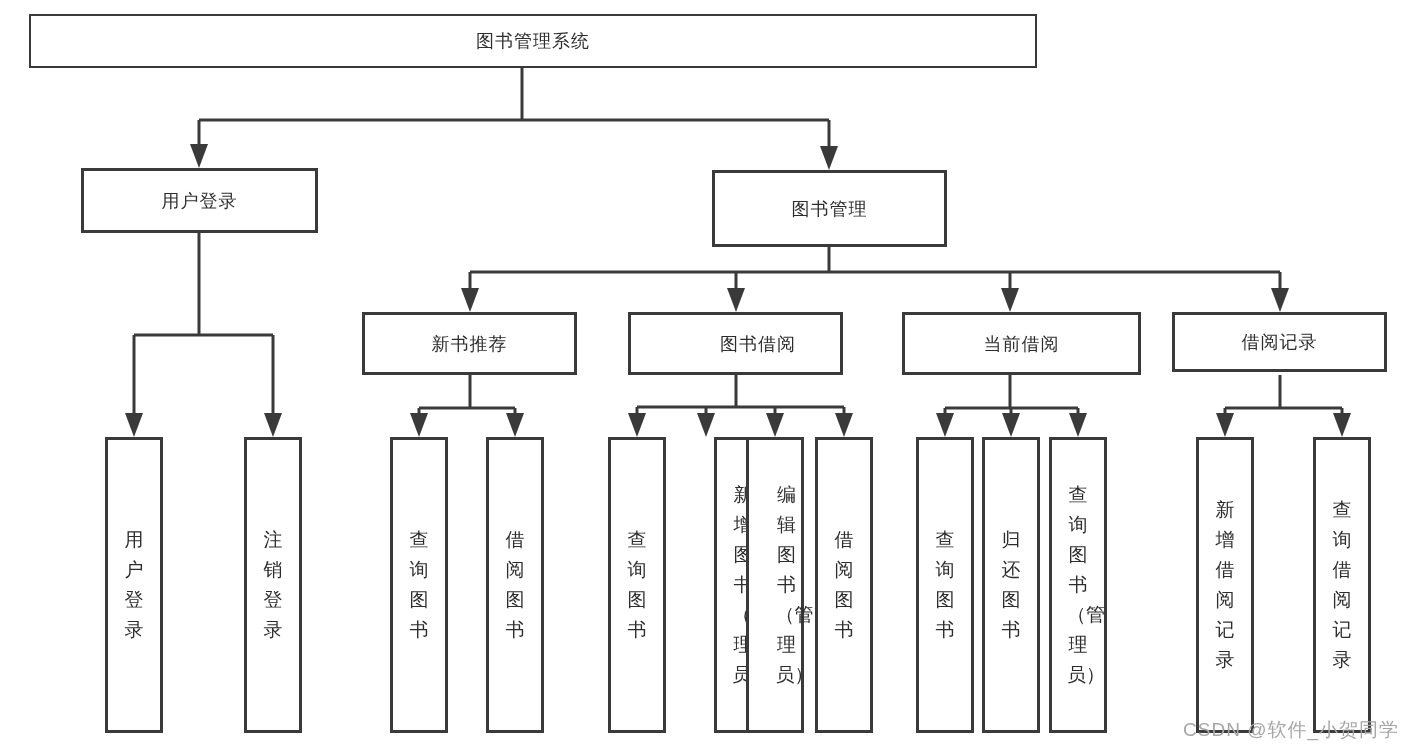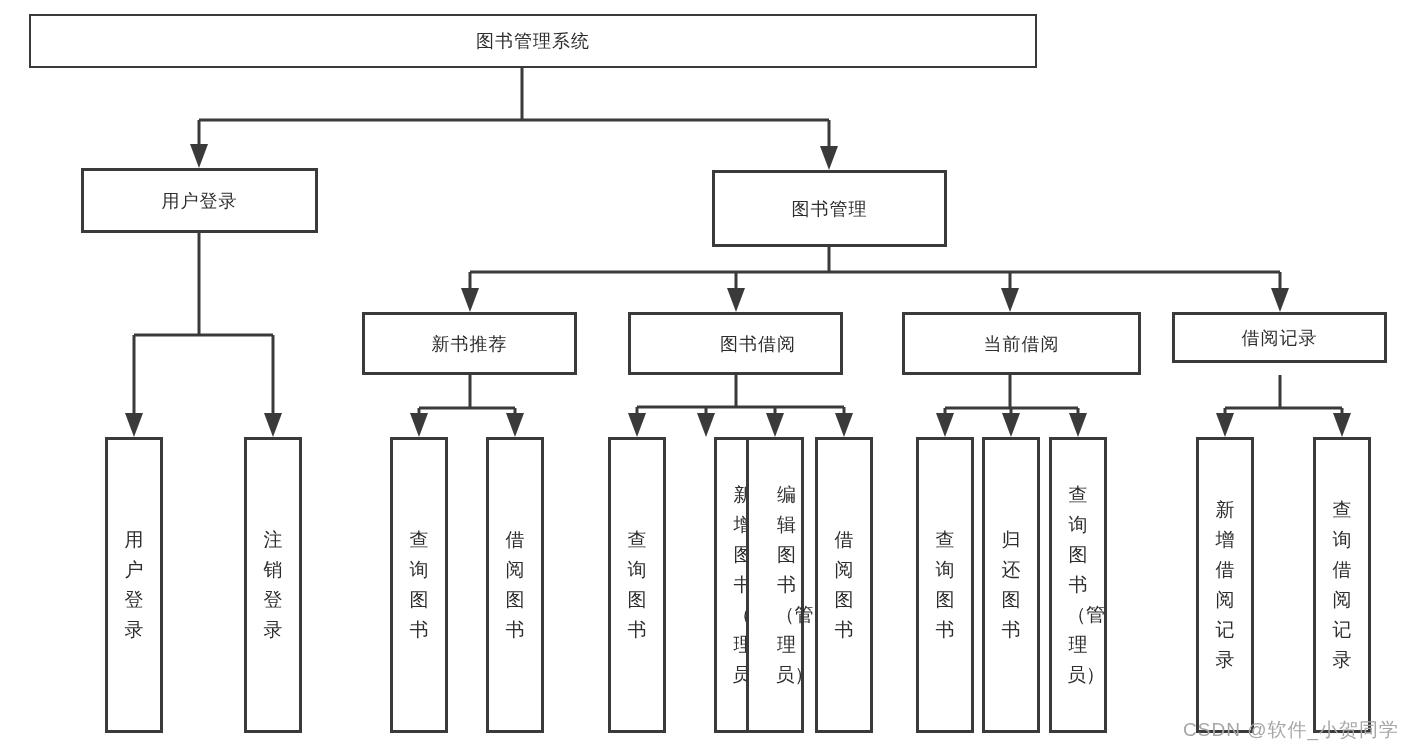--- a/index.html
+++ b/index.html
@@ -163,21 +163,21 @@
 
   <div class="node" style="left:362px; top:312px; width:215px; height:63px;">
     <span>新书推荐</span>
   </div>
   <div class="node" style="left:628px; top:312px; width:215px; height:63px;padding-left:45px;">
     <span>图书借阅</span>
   </div>
   <div class="node" style="left:902px; top:312px; width:239px; height:63px;">
     <span>当前借阅</span>
   </div>
-  <div class="node" style="left:1172px; top:312px; width:215px; height:51px;">
+  <div class="node" style="left:1172px; top:312px; width:215px; height:60px;">
     <span>借阅记录</span>
   </div>
 
   <div class="leaf" style="left:105px;">
     <span class="vtext">用户登录</span>
   </div>
   <div class="leaf" style="left:244px;">
     <span class="vtext">注销登录</span>
   </div>
 

